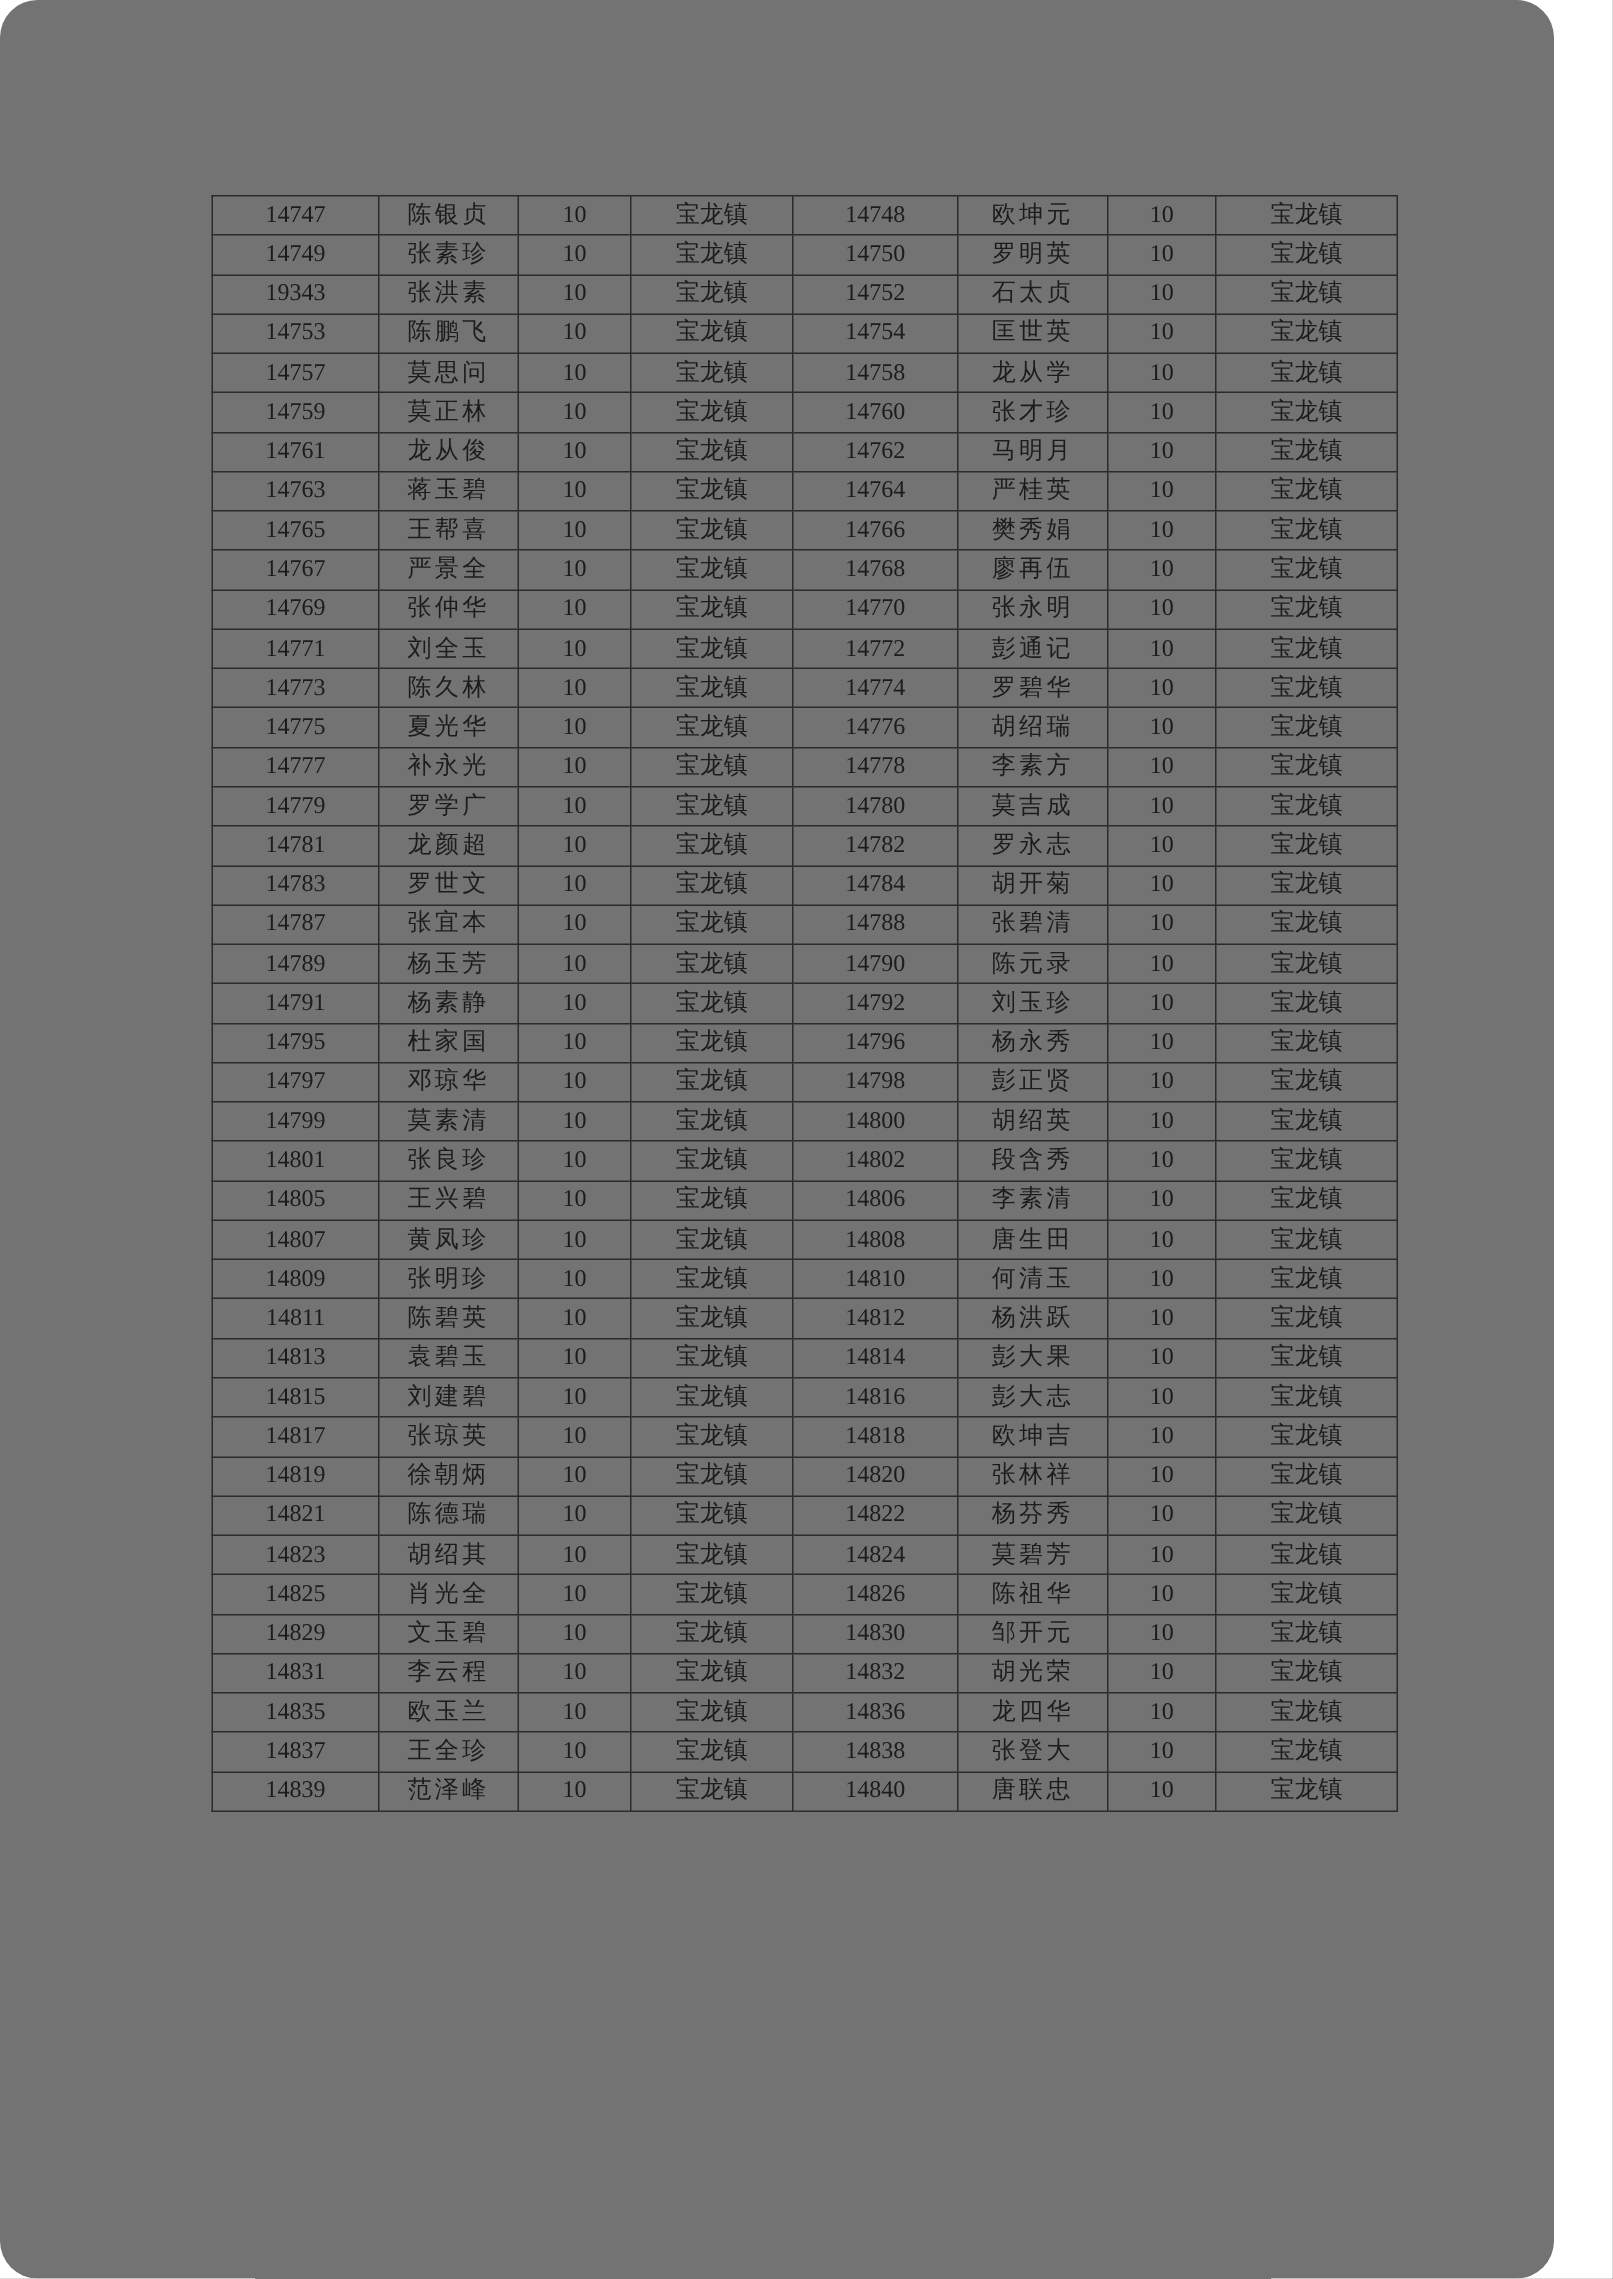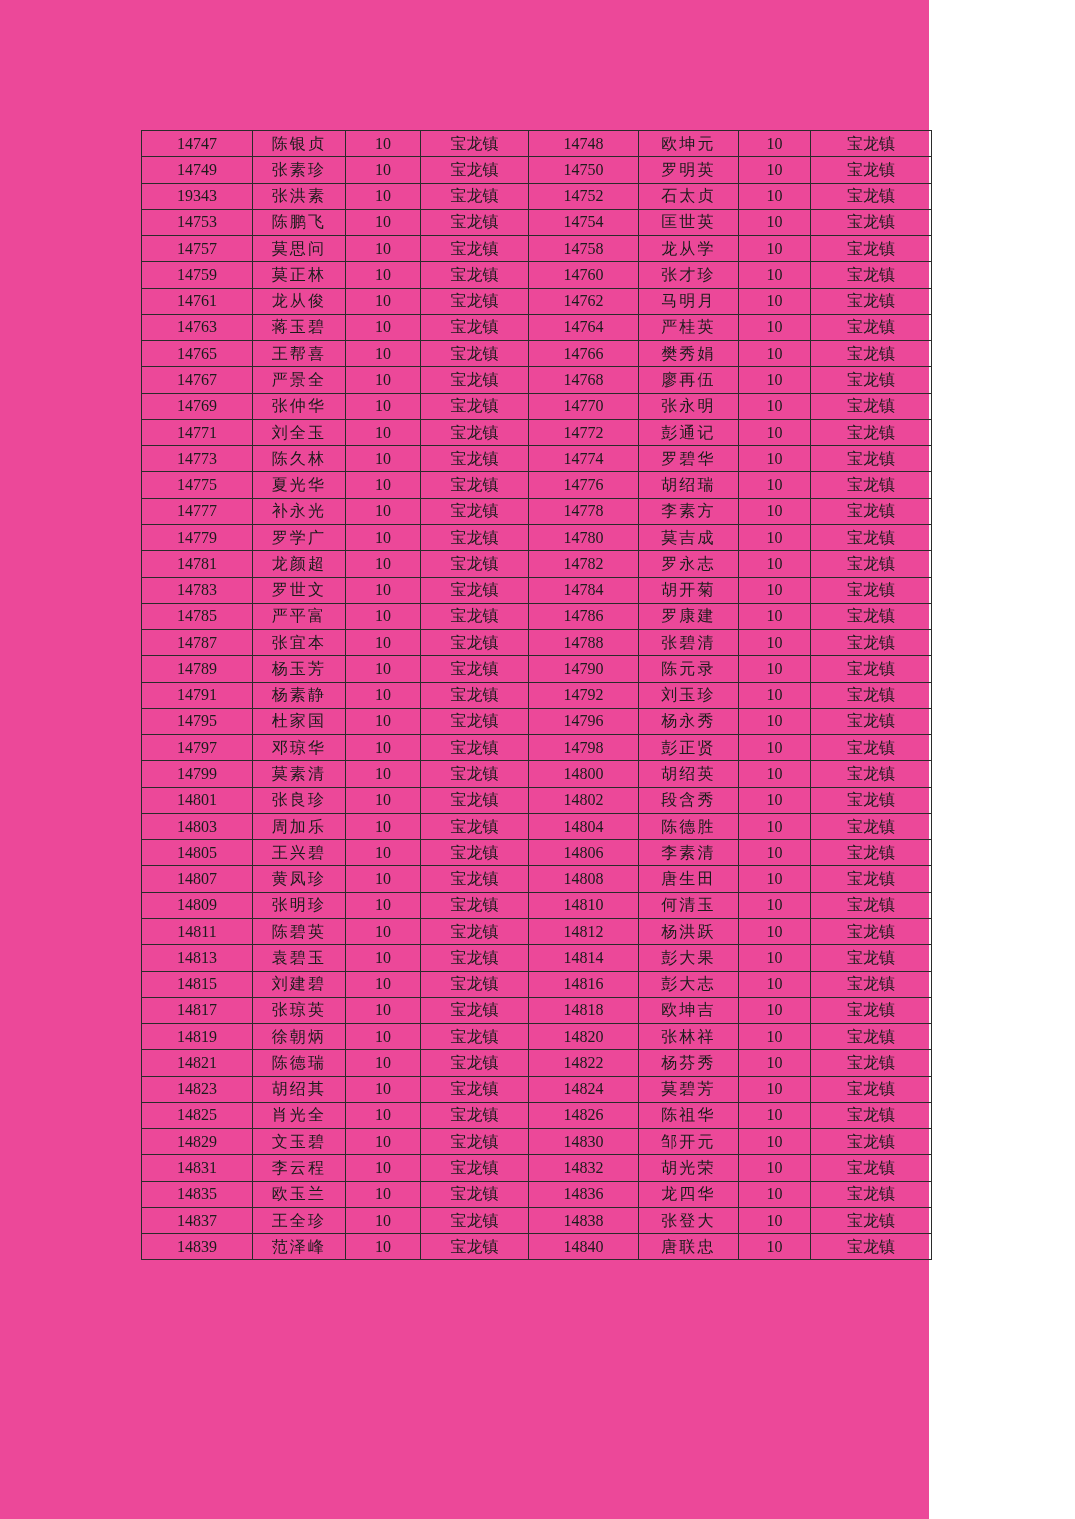--- a/index.html
+++ b/index.html
@@ -3,24 +3,25 @@
 <meta charset="utf-8">
 <style>
   * { margin: 0; padding: 0; box-sizing: border-box; }
   html, body {
     width: 1075px;
     height: 1519px;
     background: #ffffff;
   }
   .page {
     position: relative;
-    width: 929px;
+    width: 1036px;
     height: 1519px;
-    background: #ec4899;
+    background: #737373;
     font-family: "Liberation Serif", "DejaVu Serif", serif;
+    border-radius: 25px;
   }
   table.roster {
     position: absolute;
     left: 141px;
     top: 130px;
     width: 790px;
     border-collapse: collapse;
     table-layout: fixed;
   }
   table.roster td {
@@ -237,30 +238,20 @@
           <td class="c0">14783</td>
           <td class="c1">罗世文</td>
           <td class="c2">10</td>
           <td class="c3">宝龙镇</td>
           <td class="c4">14784</td>
           <td class="c5">胡开菊</td>
           <td class="c6">10</td>
           <td class="c7">宝龙镇</td>
         </tr>
         <tr>
-          <td class="c0">14785</td>
-          <td class="c1">严平富</td>
-          <td class="c2">10</td>
-          <td class="c3">宝龙镇</td>
-          <td class="c4">14786</td>
-          <td class="c5">罗康建</td>
-          <td class="c6">10</td>
-          <td class="c7">宝龙镇</td>
-        </tr>
-        <tr>
           <td class="c0">14787</td>
           <td class="c1">张宜本</td>
           <td class="c2">10</td>
           <td class="c3">宝龙镇</td>
           <td class="c4">14788</td>
           <td class="c5">张碧清</td>
           <td class="c6">10</td>
           <td class="c7">宝龙镇</td>
         </tr>
         <tr>
@@ -313,30 +304,20 @@
           <td class="c6">10</td>
           <td class="c7">宝龙镇</td>
         </tr>
         <tr>
           <td class="c0">14801</td>
           <td class="c1">张良珍</td>
           <td class="c2">10</td>
           <td class="c3">宝龙镇</td>
           <td class="c4">14802</td>
           <td class="c5">段含秀</td>
-          <td class="c6">10</td>
-          <td class="c7">宝龙镇</td>
-        </tr>
-        <tr>
-          <td class="c0">14803</td>
-          <td class="c1">周加乐</td>
-          <td class="c2">10</td>
-          <td class="c3">宝龙镇</td>
-          <td class="c4">14804</td>
-          <td class="c5">陈德胜</td>
           <td class="c6">10</td>
           <td class="c7">宝龙镇</td>
         </tr>
         <tr>
           <td class="c0">14805</td>
           <td class="c1">王兴碧</td>
           <td class="c2">10</td>
           <td class="c3">宝龙镇</td>
           <td class="c4">14806</td>
           <td class="c5">李素清</td>

